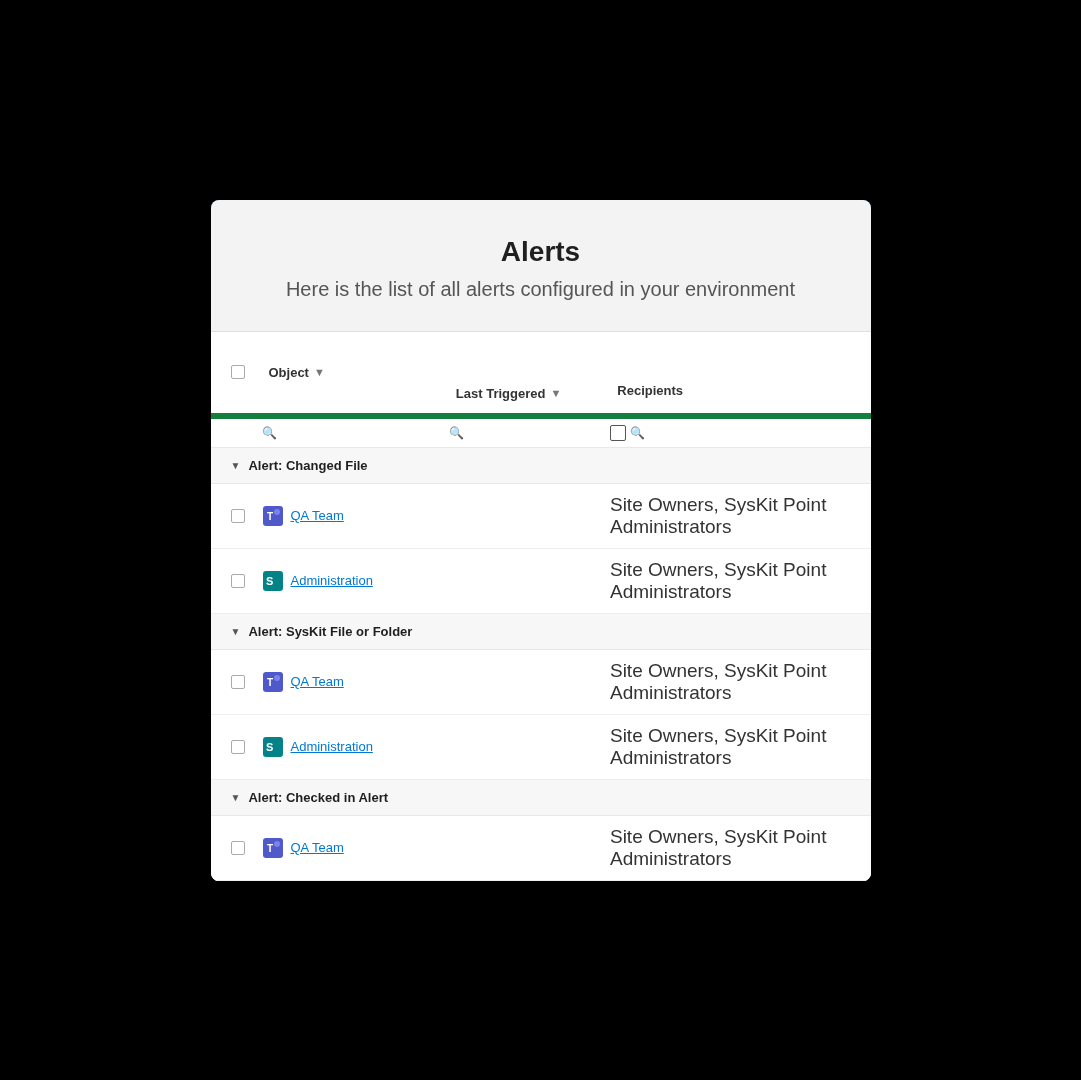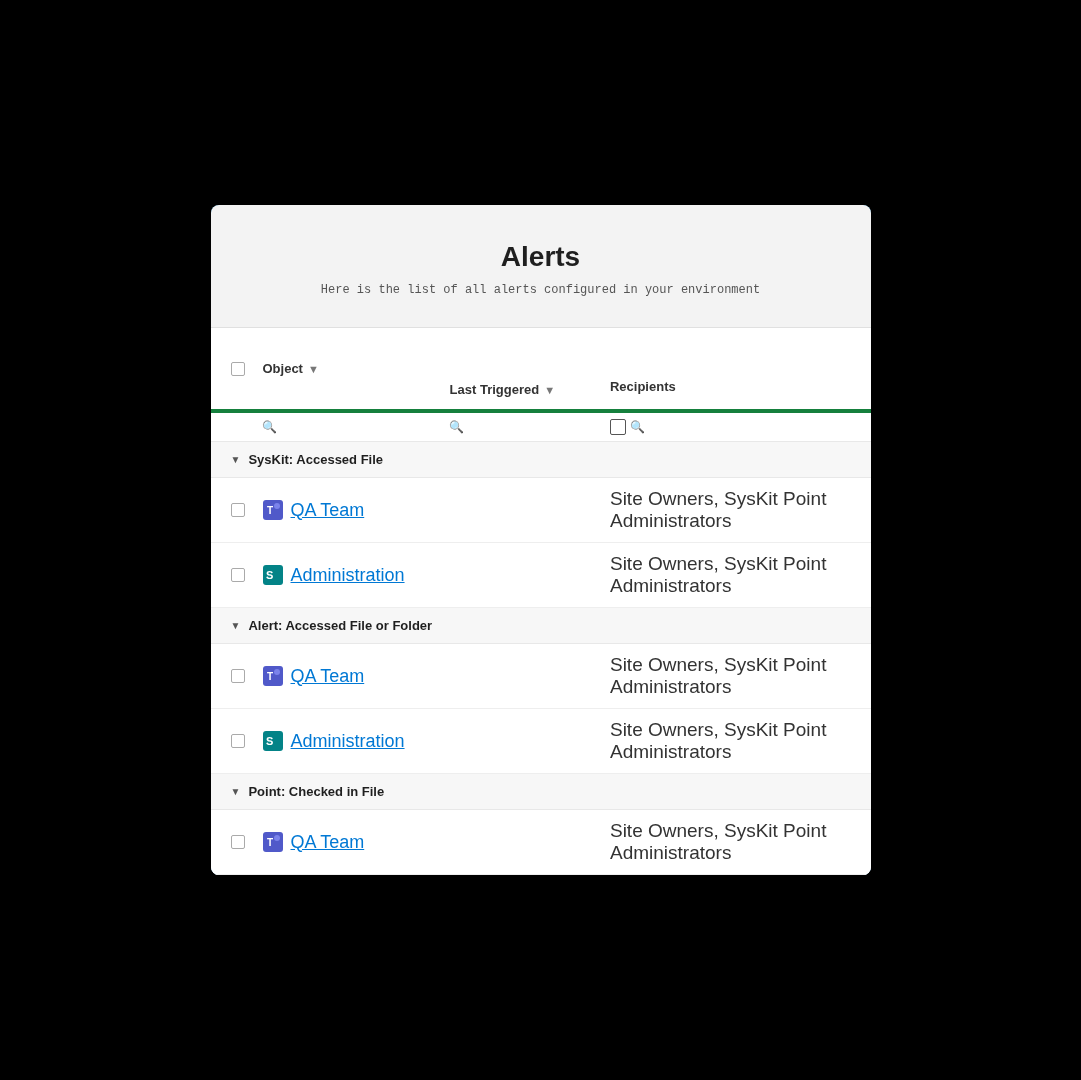--- a/index.html
+++ b/index.html
@@ -30,35 +30,35 @@
     }
 
     .panel-title {
       font-size: 28px;
       font-weight: 700;
       color: #1f1f1f;
       margin-bottom: 10px;
     }
 
     .panel-subtitle {
-      font-size: 12px;
+      font-size: 20px;
       color: #555;
-      font-family: Liberation Mono, monospace;
     }
 
     .table-container {
       background: #fff;
     }
 
     .table-header-row {
       display: flex;
       align-items: center;
       padding: 12px 20px;
-      border-bottom: 4px solid #15803d;
+      border-bottom: 6px solid #15803d;
       background: #fff;
+      gap: 6px;
     }
 
     .col-check {
       width: 32px;
       flex-shrink: 0;
     }
 
     .col-object {
       flex: 1.4;
       min-width: 0;
@@ -187,21 +187,21 @@
       color: #333;
     }
 
     .recipients-col {
       flex: 1.8;
       font-size: 19px;
       color: #333;
     }
 
     .object-link {
-      font-size: 18px;
+      font-size: 13px;
       color: #0078d4;
       text-decoration: underline;
       cursor: pointer;
     }
 
     
     .teams-icon {
       width: 20px;
       height: 20px;
       flex-shrink: 0;
@@ -259,21 +259,21 @@
         <span class="search-icon-small">🔍</span>
       </div>
       <div class="search-cell search-cell-recipients">
         <div class="calendar-icon"></div>
         <span class="search-icon-small">🔍</span>
       </div>
     </div>
 
     <div class="group-row">
       <span class="chevron-icon">▼</span>
-      <span class="group-label">SysKit: Accessed File</span>
+      <span class="group-label">Alert: Changed File</span>
     </div>
 
     <div class="data-row">
       <div class="check-col">
         <div class="checkbox-placeholder"></div>
       </div>
       <div class="object-col">
         <svg class="teams-icon" viewBox="0 0 20 20" xmlns="http://www.w3.org/2000/svg">
           <rect width="20" height="20" rx="3" fill="#5059C9"></rect>
           <text x="4" y="14" font-size="10" fill="white" font-weight="bold">T</text>
@@ -295,21 +295,21 @@
           <text x="3" y="14" font-size="11" fill="white" font-weight="bold">S</text>
         </svg>
         <a class="object-link">Administration</a>
       </div>
       <div class="triggered-col"></div>
       <div class="recipients-col">Site Owners, SysKit Point Administrators</div>
     </div>
 
     <div class="group-row">
       <span class="chevron-icon">▼</span>
-      <span class="group-label">Alert: Accessed File or Folder</span>
+      <span class="group-label">Alert: SysKit File or Folder</span>
     </div>
 
     <div class="data-row">
       <div class="check-col">
         <div class="checkbox-placeholder"></div>
       </div>
       <div class="object-col">
         <svg class="teams-icon" viewBox="0 0 20 20" xmlns="http://www.w3.org/2000/svg">
           <rect width="20" height="20" rx="3" fill="#5059C9"></rect>
           <text x="4" y="14" font-size="10" fill="white" font-weight="bold">T</text>
@@ -331,21 +331,21 @@
           <text x="3" y="14" font-size="11" fill="white" font-weight="bold">S</text>
         </svg>
         <a class="object-link">Administration</a>
       </div>
       <div class="triggered-col"></div>
       <div class="recipients-col">Site Owners, SysKit Point Administrators</div>
     </div>
 
     <div class="group-row">
       <span class="chevron-icon">▼</span>
-      <span class="group-label">Point: Checked in File</span>
+      <span class="group-label">Alert: Checked in Alert</span>
     </div>
 
     <div class="data-row">
       <div class="check-col">
         <div class="checkbox-placeholder"></div>
       </div>
       <div class="object-col">
         <svg class="teams-icon" viewBox="0 0 20 20" xmlns="http://www.w3.org/2000/svg">
           <rect width="20" height="20" rx="3" fill="#5059C9"></rect>
           <text x="4" y="14" font-size="10" fill="white" font-weight="bold">T</text>

